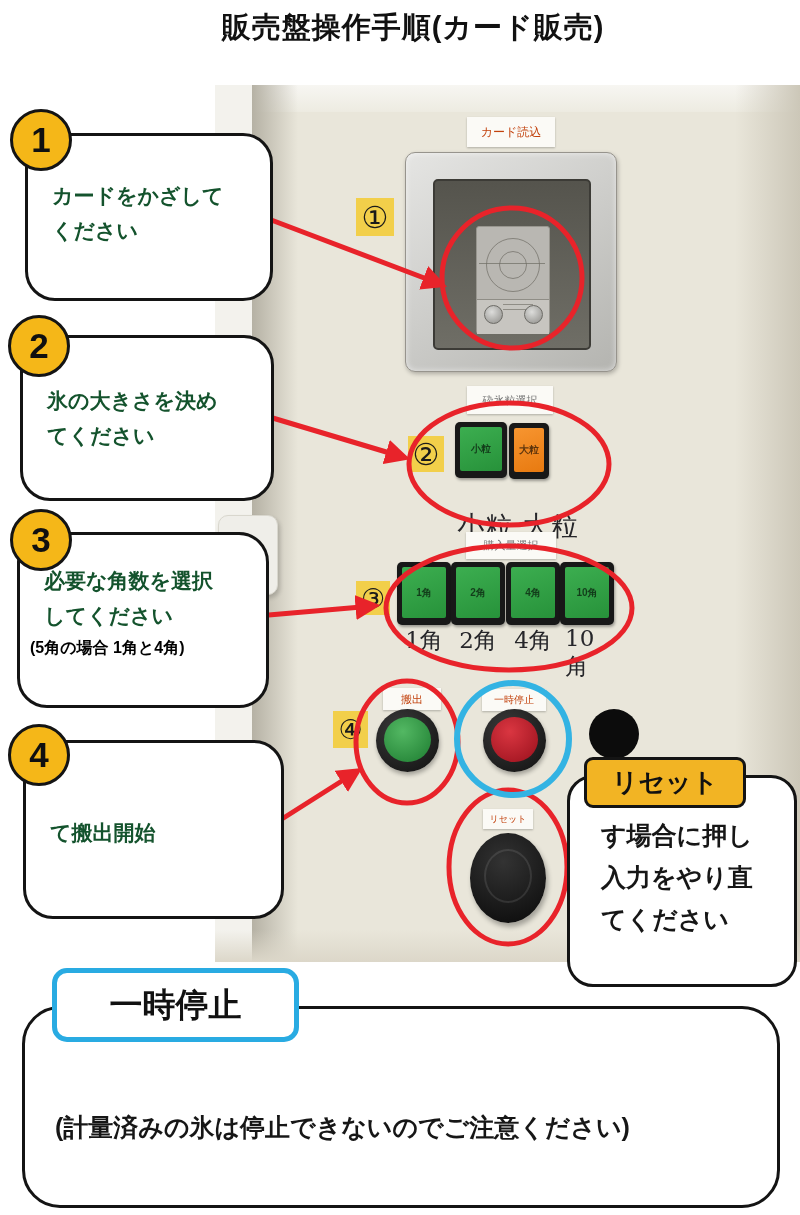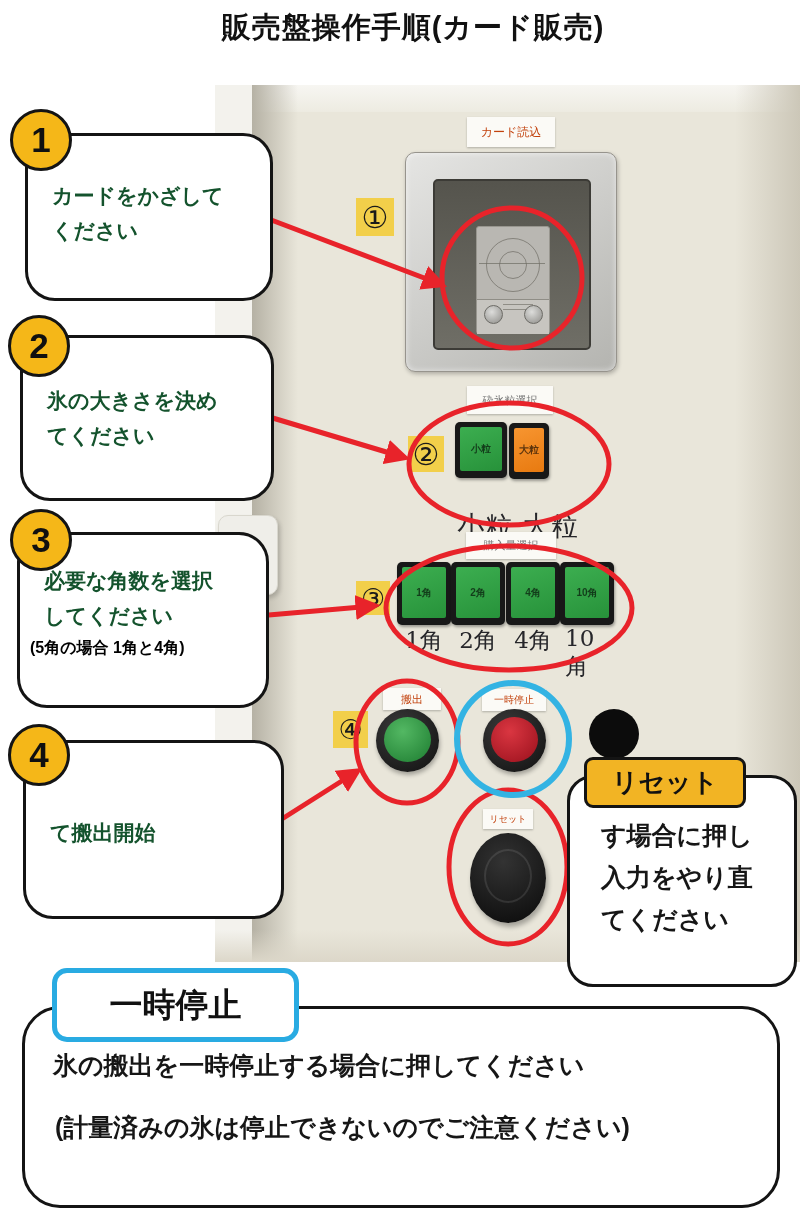--- a/index.html
+++ b/index.html
@@ -188,16 +188,15 @@
 <div class="abs reset-bubble">
   <div class="reset-lines">
     <div>す場合に押し</div>
     <div>入力をやり直</div>
     <div>てください</div>
   </div>
 </div>
 <div class="abs reset-header">リセット</div>
 
 <div class="abs pause-box">
-  <div class="pause-line" style="left:28px;top:40px;">氷の搬出を一時停止する場合に押してください</div>
   <div class="pause-line" style="left:30px;top:102px;">(計量済みの氷は停止できないのでご注意ください)</div>
 </div>
 <div class="abs pause-header">一時停止</div>
 
 </body></html>

